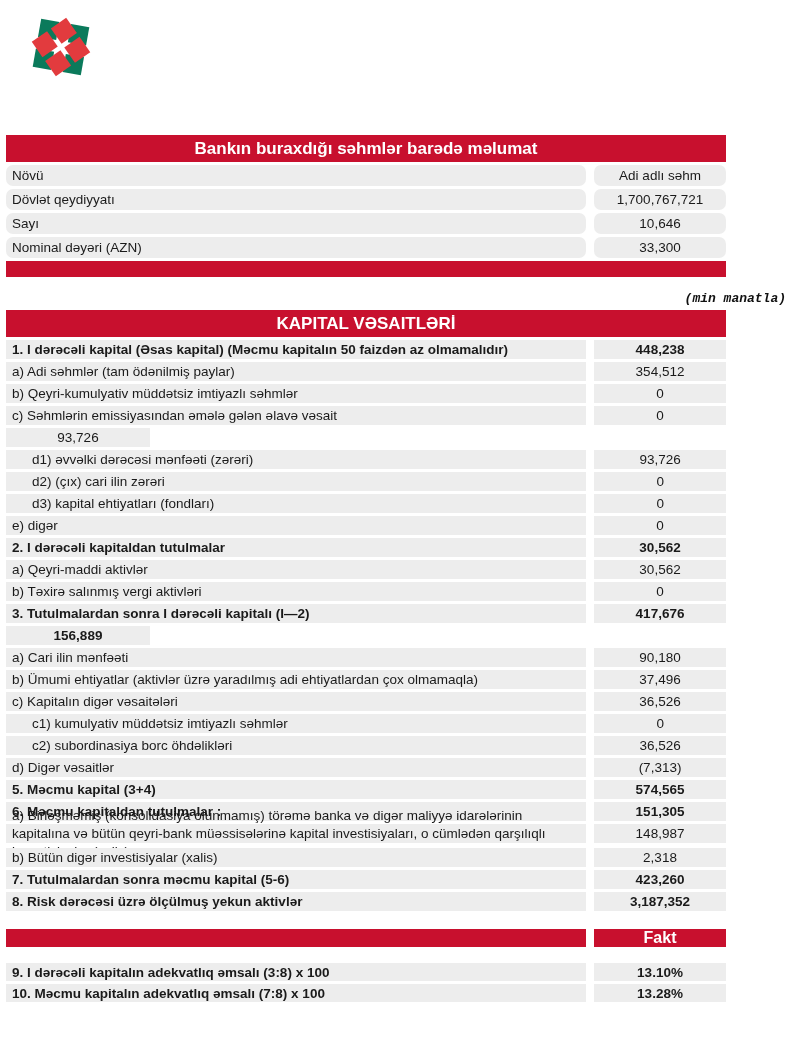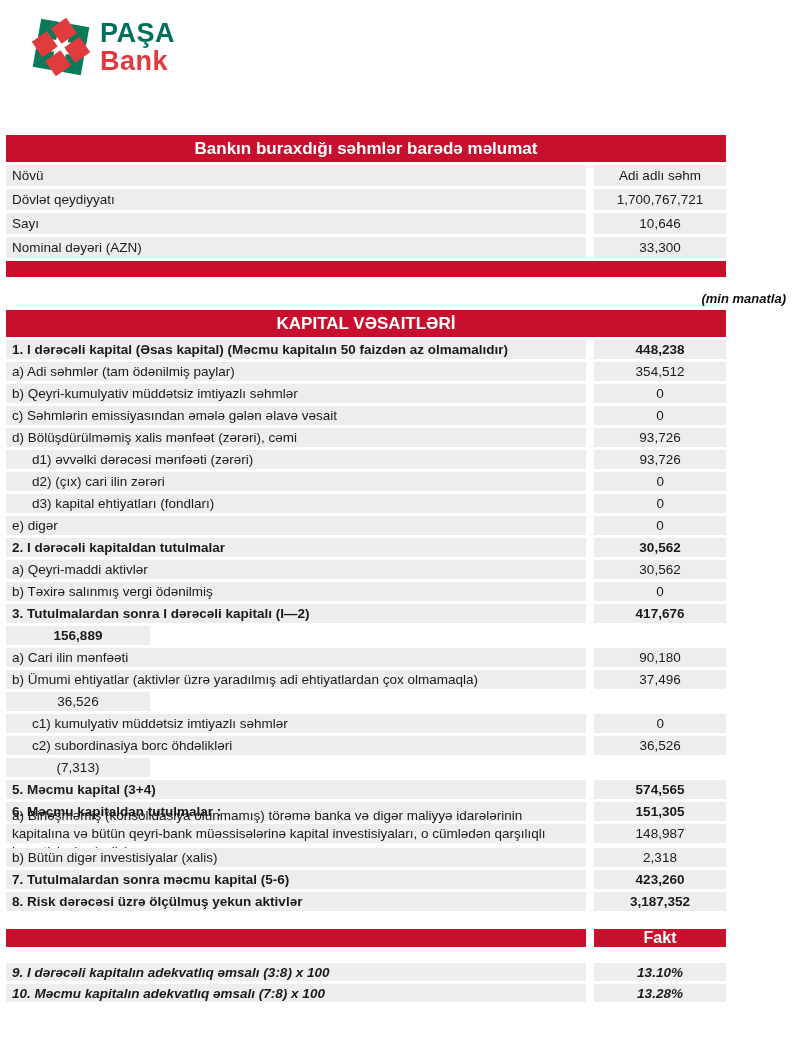--- a/index.html
+++ b/index.html
@@ -39,28 +39,28 @@
     width: 144px;
     display: flex; align-items: center; justify-content: center;
     text-align: center;
   }
   .row.bold .cell { font-weight: bold; }
   .row.indent .cell.label { padding-left: 26px; }
   .row.tall { margin-top: 2px; margin-bottom: 5px; }
   .row.tall .cell { height: 56px; line-height: 18px; }
 
   
-  .shares .row .cell { height: 21px; }
+  .shares .row .cell { height: 21px; border-radius: 7px; }
   .shares .redbar { height: 16px; background: #C8102E; margin-top: 1px; }
 
   
   .units-note {
     width: 784px; margin: 14px 0 4px 6px;
     text-align: right; padding-right: 4px;
-    font-family: Liberation Sans, sans-serif;
+    font-family: Liberation Mono, monospace;
     font-style: italic; font-weight: bold; font-size: 13px;
     color: #111;
   }
 
   
   .capital .row .cell { height: 19px; }
 
   
   .adequacy { margin-top: 18px; }
   .adequacy .head-row { margin-bottom: 6px; }
@@ -81,24 +81,20 @@
         <rect x="13" y="13" width="28" height="28" fill="#0B7A5B"></rect>
         <rect x="59" y="13" width="28" height="28" fill="#0B7A5B"></rect>
         <rect x="59" y="59" width="28" height="28" fill="#0B7A5B"></rect>
         <rect x="13" y="59" width="28" height="28" fill="#0B7A5B"></rect>
         <path d="M50,5 L70,25 L50,45 L30,25 Z" fill="#E23B3E"></path>
         <path d="M75,30 L95,50 L75,70 L55,50 Z" fill="#E23B3E"></path>
         <path d="M50,55 L70,75 L50,95 L30,75 Z" fill="#E23B3E"></path>
         <path d="M25,30 L45,50 L25,70 L5,50 Z" fill="#E23B3E"></path>
       </g>
     </svg>
-    <div class="brand">
-      <div class="brand-top">PAŞA</div>
-      <div class="brand-bottom">Bank</div>
-    </div>
   </header>
 
   <section class="table shares">
     <div class="thead">Bankın buraxdığı səhmlər barədə məlumat</div>
     <div class="rows" id="shares-rows">
   <div class="row">
     <div class="cell label">Növü</div>
     <div class="cell value">Adi adlı səhm</div>
   </div>
 
@@ -139,21 +135,20 @@
     <div class="cell label">b) Qeyri-kumulyativ müddətsiz imtiyazlı səhmlər</div>
     <div class="cell value">0</div>
   </div>
 
   <div class="row">
     <div class="cell label">c) Səhmlərin emissiyasından əmələ gələn  əlavə vəsait</div>
     <div class="cell value">0</div>
   </div>
 
   <div class="row">
-    <div class="cell label">d)  Bölüşdürülməmiş xalis mənfəət (zərəri), cəmi</div>
     <div class="cell value">93,726</div>
   </div>
 
   <div class="row indent">
     <div class="cell label">d1) əvvəlki dərəcəsi mənfəəti (zərəri)</div>
     <div class="cell value">93,726</div>
   </div>
 
   <div class="row indent">
     <div class="cell label">d2) (çıx) cari ilin zərəri</div>
@@ -174,21 +169,21 @@
     <div class="cell label">2. I dərəcəli kapitaldan  tutulmalar</div>
     <div class="cell value">30,562</div>
   </div>
 
   <div class="row">
     <div class="cell label">a) Qeyri-maddi aktivlər</div>
     <div class="cell value">30,562</div>
   </div>
 
   <div class="row">
-    <div class="cell label">b) Təxirə salınmış vergi ödənilmiş</div>
+    <div class="cell label">b) Təxirə salınmış vergi aktivləri</div>
     <div class="cell value">0</div>
   </div>
 
   <div class="row bold">
     <div class="cell label">3. Tutulmalardan  sonra I dərəcəli kapitalı (I—2)</div>
     <div class="cell value">417,676</div>
   </div>
 
   <div class="row bold">
     <div class="cell value">156,889</div>
@@ -198,34 +193,36 @@
     <div class="cell label">a) Cari ilin mənfəəti</div>
     <div class="cell value">90,180</div>
   </div>
 
   <div class="row">
     <div class="cell label">b) Ümumi ehtiyatlar (aktivlər üzrə yaradılmış adi ehtiyatlardan çox olmamaqla)</div>
     <div class="cell value">37,496</div>
   </div>
 
   <div class="row">
+    <div class="cell label">c) Kapitalın digər vəsaitələri</div>
     <div class="cell value">36,526</div>
   </div>
 
   <div class="row indent">
     <div class="cell label">c1) kumulyativ müddətsiz imtiyazlı səhmlər</div>
     <div class="cell value">0</div>
   </div>
 
   <div class="row indent">
     <div class="cell label">c2) subordinasiya borc öhdəlikləri</div>
     <div class="cell value">36,526</div>
   </div>
 
   <div class="row">
+    <div class="cell label">d) Digər vəsaitlər</div>
     <div class="cell value">(7,313)</div>
   </div>
 
   <div class="row bold">
     <div class="cell label">5. Məcmu kapital (3+4)</div>
     <div class="cell value">574,565</div>
   </div>
 
   <div class="row bold">
     <div class="cell label">6. Məcmu kapitaldan tutulmalar :</div>
@@ -252,21 +249,21 @@
     <div class="cell value">3,187,352</div>
   </div>
 </div>
   </section>
 
   <section class="table adequacy">
     <div class="row head-row">
       <div class="cell label thead-cell"></div>
       <div class="cell value thead-cell">Fakt</div>
     </div>
-    <div class="rows" id="adequacy-rows" style="margin-top:16px;font-style:italic;">
+    <div class="rows" id="adequacy-rows" style="margin-top:16px;">
   <div class="row bold">
     <div class="cell label">9. I dərəcəli  kapitalın  adekvatlıq əmsalı (3:8) x 100</div>
     <div class="cell value">13.10%</div>
   </div>
 
   <div class="row bold">
     <div class="cell label">10. Məcmu kapitalın  adekvatlıq  əmsalı (7:8) x 100</div>
     <div class="cell value">13.28%</div>
   </div>
 </div>

